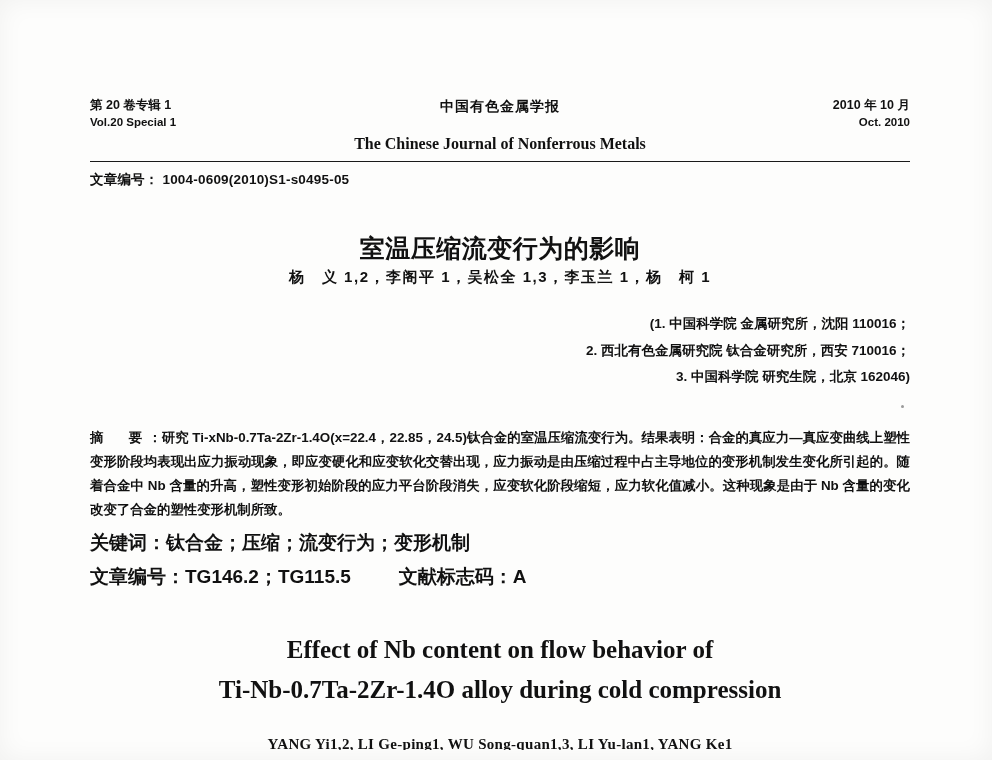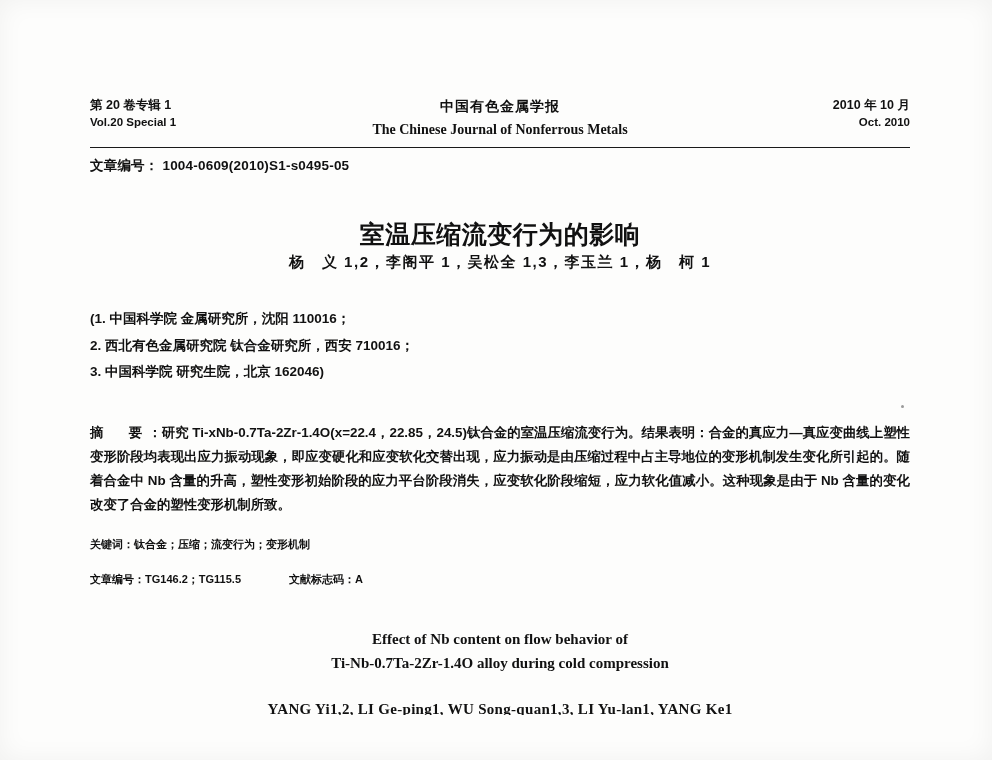--- a/index.html
+++ b/index.html
@@ -58,23 +58,23 @@
     flex: 1;
     text-align: center;
   }
   .runhead .col-mid .cn {
     font-size: 14px;
     font-weight: bold;
     letter-spacing: 1px;
     font-family: "Liberation Sans", sans-serif;
   }
   .runhead .col-mid .en {
-    font-size: 14px;
-    font-weight: bold;
-    margin-top: 4px;
+    font-size: 16px;
+    font-weight: bold;
+    margin-top: 16px;
   }
   .rule {
     border-top: 1.6px solid #1a1a1a;
     margin-top: 6px;
   }
   
   .artno {
     margin-top: 9px;
     font-size: 13.5px;
     font-weight: bold;
@@ -94,52 +94,52 @@
   
   .authors {
     text-align: center;
     font-size: 15px;
     font-weight: bold;
     font-family: "Liberation Sans", sans-serif;
     letter-spacing: 1.5px;
   }
   
   .affils {
-    margin-top: 34px;
-    text-align: left;
+    margin-top: 24px;
+    text-align: right;
     font-size: 13.5px;
     line-height: 1.95;
     font-family: "Liberation Sans", sans-serif;
     font-weight: bold;
   }
   
   .abstract {
     margin-top: 36px;
     font-size: 13.4px;
     line-height: 1.78;
     font-family: "Liberation Sans", sans-serif;
     font-weight: bold;
     text-align: justify;
   }
   .abstract .lab {
     letter-spacing: 6px;
     font-weight: bold;
   }
   .kw, .clc {
-    margin-top: 20px;
-    font-size: 11px;
+    margin-top: 8px;
+    font-size: 19px;
     font-family: "Liberation Sans", sans-serif;
     font-weight: bold;
   }
   .clc .gap { display: inline-block; width: 48px; }
   
   .title-en {
     margin-top: 40px;
     text-align: center;
-    font-size: 15px;
+    font-size: 25px;
     font-weight: bold;
     line-height: 1.6;
   }
   
   .authors-en {
     margin-top: 26px;
     text-align: center;
     font-size: 15px;
     font-weight: bold;
     letter-spacing: 0.3px;

